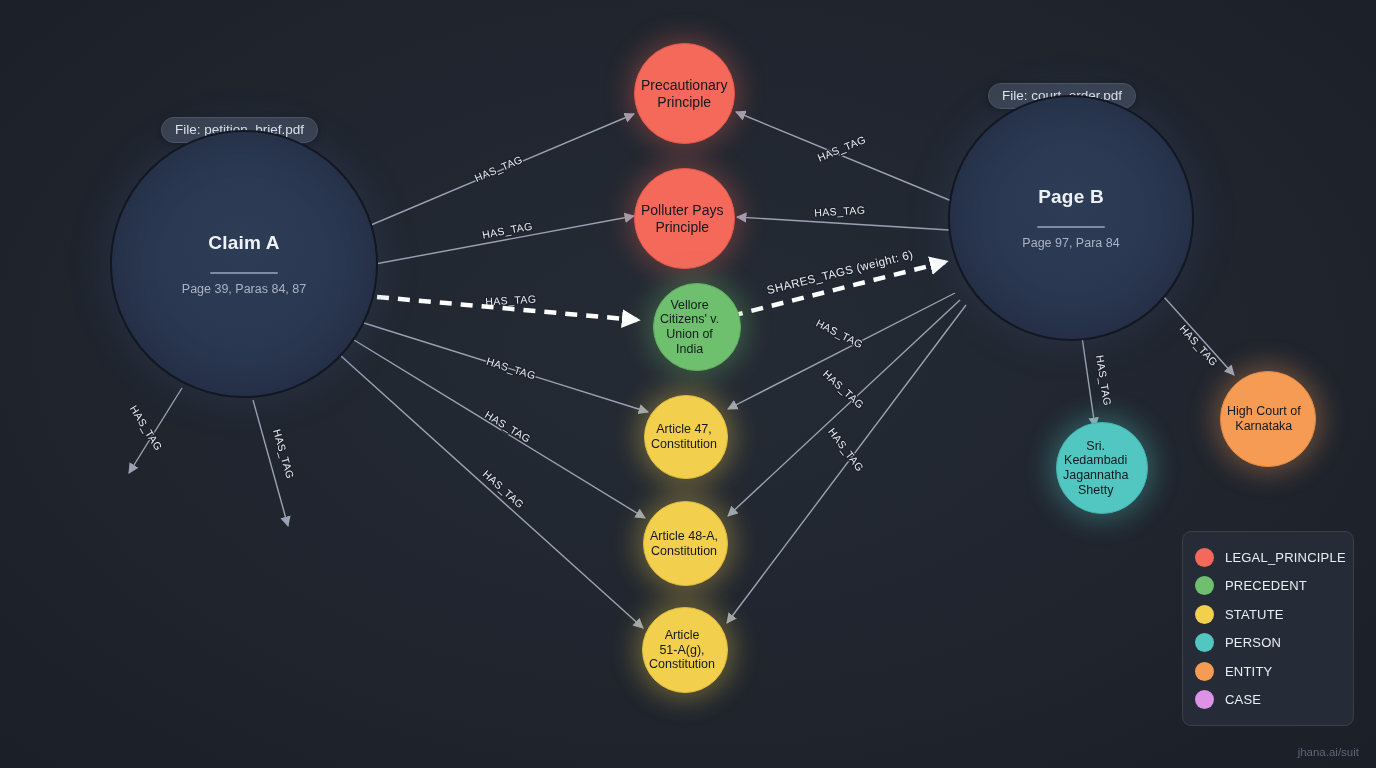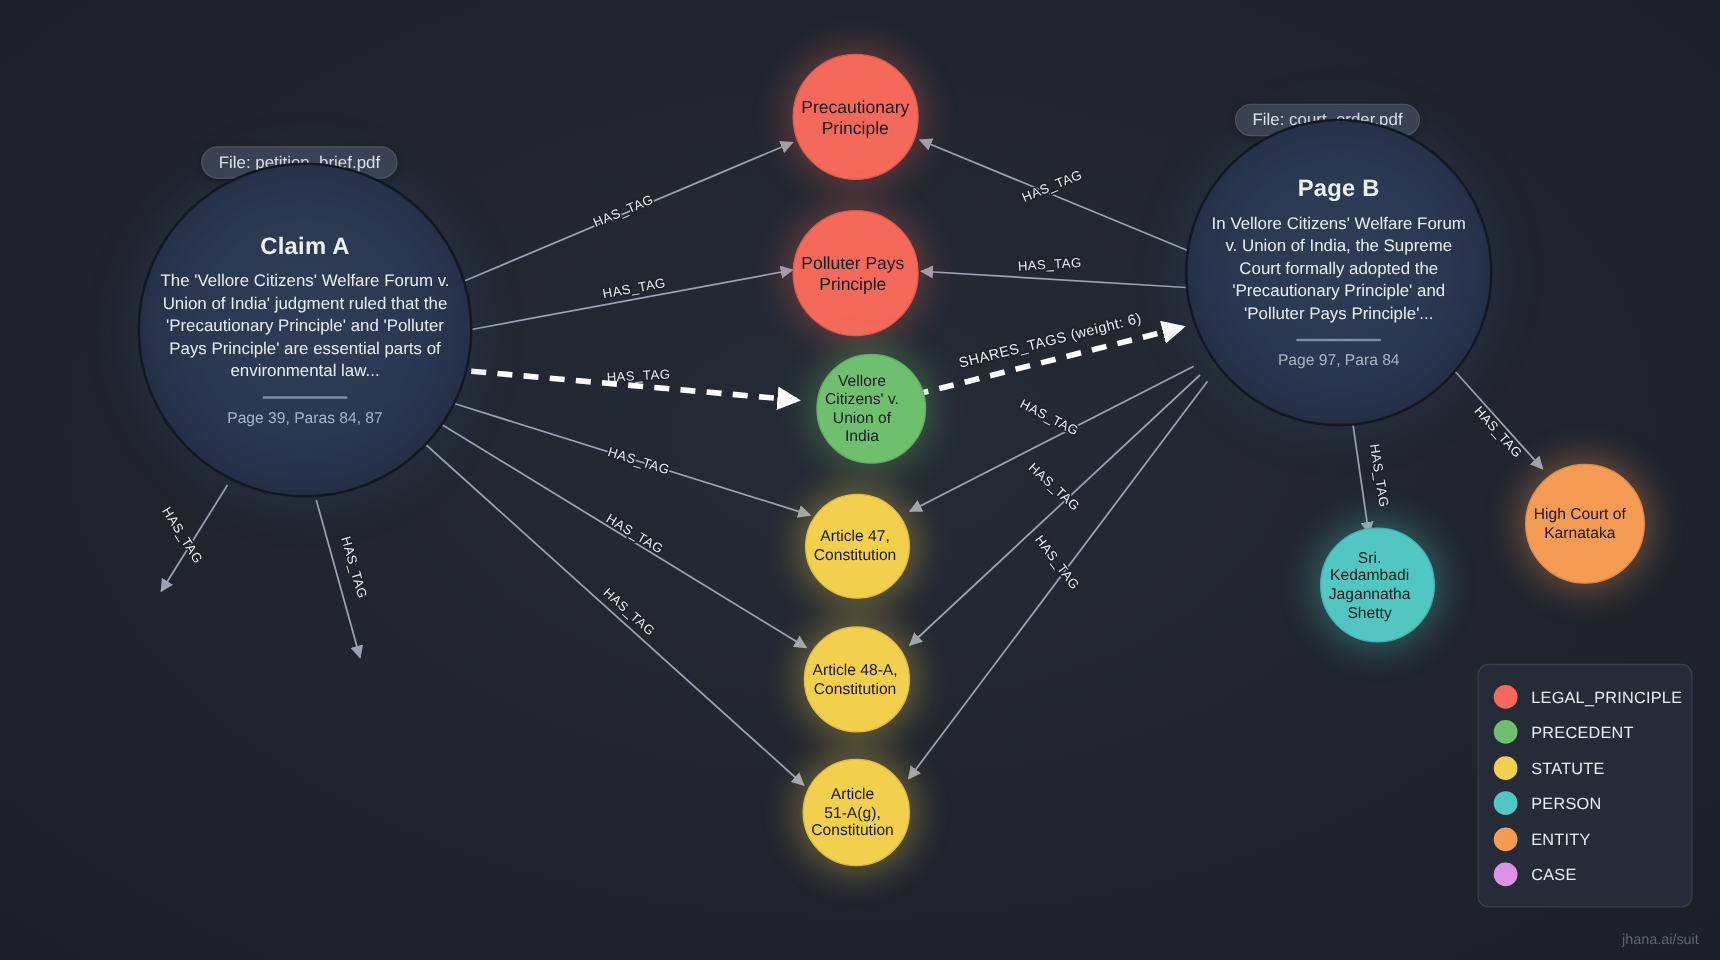--- a/index.html
+++ b/index.html
@@ -251,29 +251,27 @@
     <g>
       <line class="edge-line dashed" x1="377" y1="297" x2="637" y2="320" marker-end="url(#arrow-white)"></line>
       <line class="edge-line dashed" x1="731" y1="316" x2="945" y2="262" marker-end="url(#arrow-white)"></line>
       <text class="edge-label shares" x="841" y="276" text-anchor="middle" transform="rotate(-14 841 276)">SHARES_TAGS (weight: 6)</text>
     </g>
   </svg>
 
   <div class="file-chip" style="left:161px; top:117px;">File: petition_brief.pdf</div>
   <div class="claim" style="left:110px; top:130px; width:268px; height:268px;">
     <div class="claim-title">Claim A</div>
-    <div class="claim-body">The 'Vellore Citizens' Welfare Forum v. Union of India' judgment ruled that the 'Precautionary Principle' and 'Polluter Pays Principle' are essential parts of environmental law...</div>
     <div class="claim-divider"></div>
     <div class="claim-meta">Page 39, Paras 84, 87</div>
   </div>
 
   <div class="file-chip" style="left:988px; top:83px;">File: court_order.pdf</div>
   <div class="claim" style="left:948px; top:95px; width:246px; height:246px;">
     <div class="claim-title">Page B</div>
-    <div class="claim-body">In Vellore Citizens' Welfare Forum v. Union of India, the Supreme Court formally adopted the 'Precautionary Principle' and 'Polluter Pays Principle'...</div>
     <div class="claim-divider"></div>
     <div class="claim-meta">Page 97, Para 84</div>
   </div>
 
   <div class="node legal" style="left:634px; top:43px; width:101px; height:101px; font-size:14px;">
     <span class="node-label">Precautionary
 Principle</span>
   </div>
 
   <div class="node legal" style="left:634px; top:168px; width:101px; height:101px; font-size:14px;">

